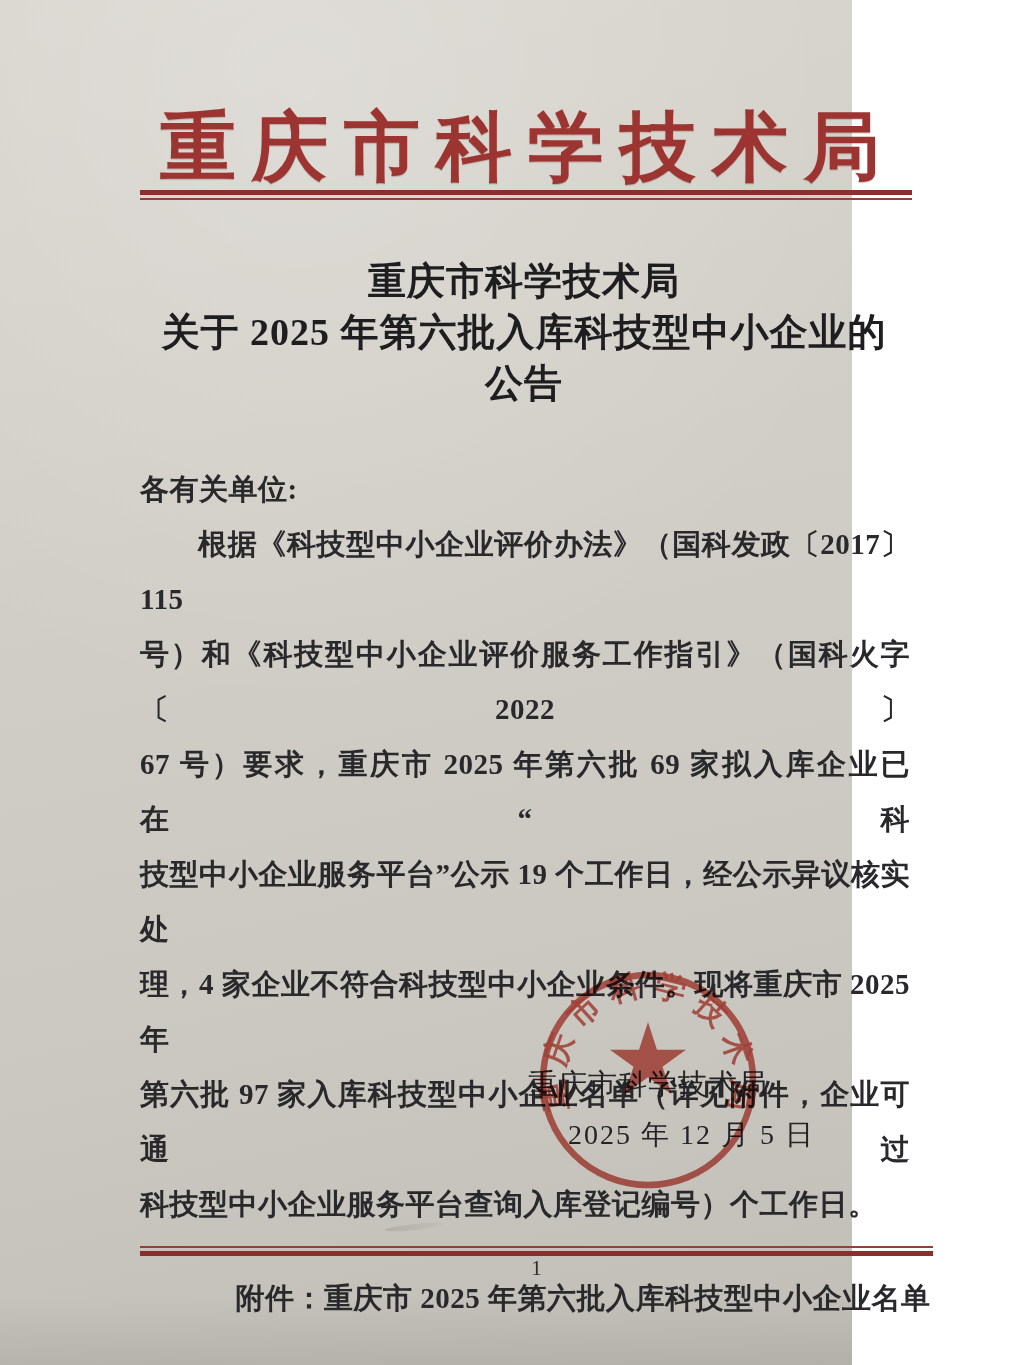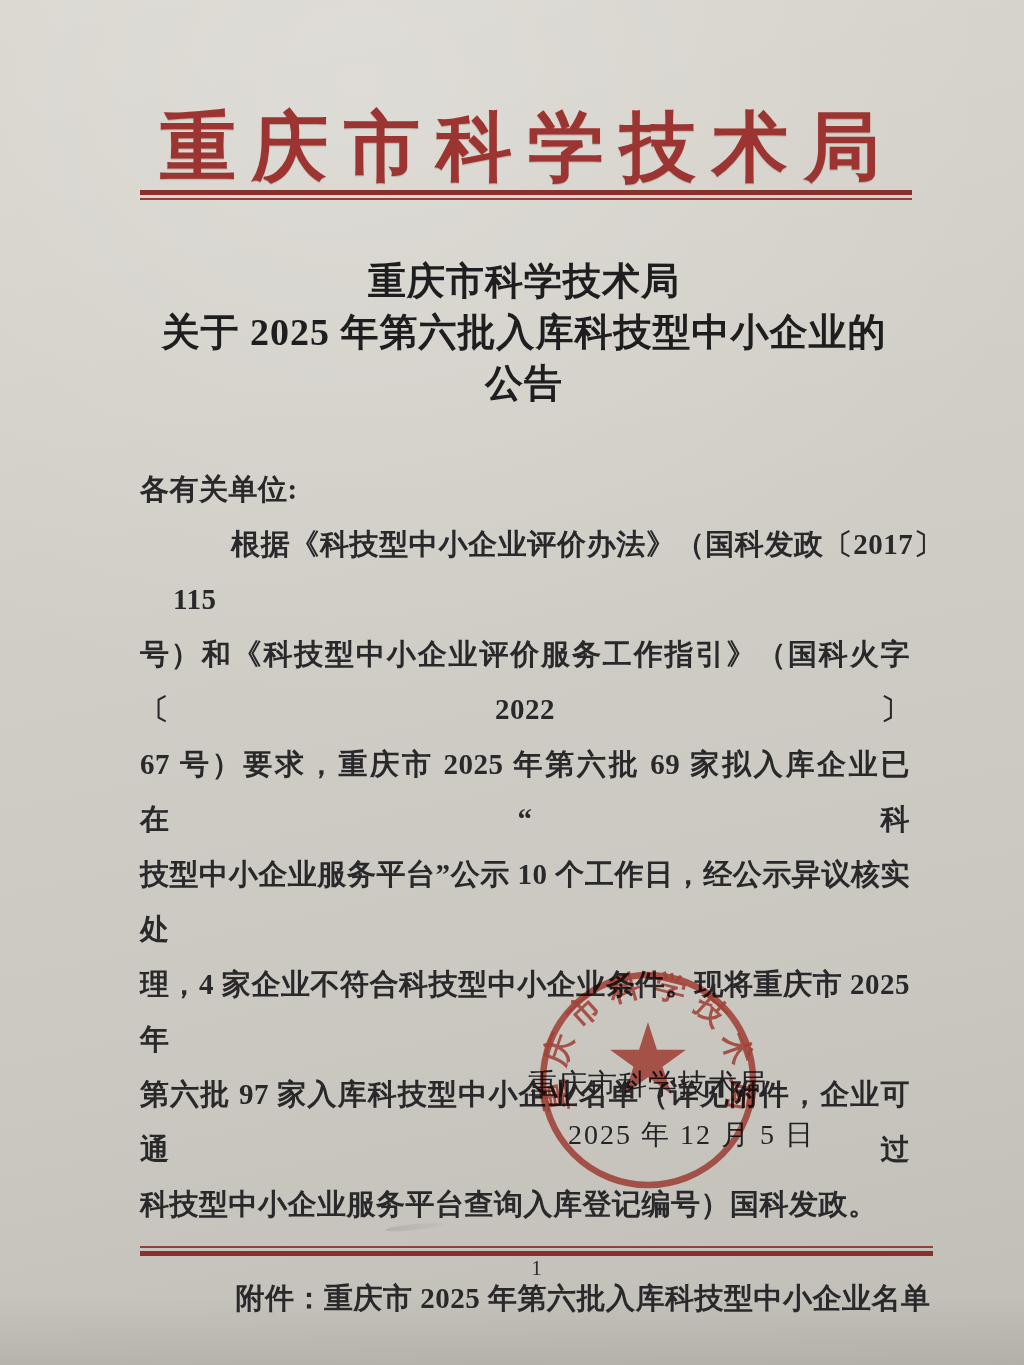--- a/index.html
+++ b/index.html
@@ -3,21 +3,21 @@
 <meta charset="utf-8">
 <style>
   html, body { margin: 0; padding: 0; }
   body {
     width: 1024px; height: 1365px;
     font-family: "Liberation Serif", serif;
     overflow: hidden;
   }
   .page {
     position: relative;
-    width: 1024px; height: 1365px;
+    width: 852px; height: 1365px;
     background:
       radial-gradient(130% 85% at 35% 6%, rgba(255,255,255,0.20), rgba(255,255,255,0) 55%),
       linear-gradient(to top, rgba(55,50,45,0.10), rgba(0,0,0,0) 5%),
       linear-gradient(168deg, #d8d5ce 0%, #d1cec7 38%, #cbc8c1 70%, #c1beb7 100%);
   }
   
   .letterhead {
     position: absolute; left: 132px; top: 102px; width: 792px;
     text-align: center;
     font-size: 76px; line-height: 90px; font-weight: bold;
@@ -44,21 +44,21 @@
   
   .body-block {
     position: absolute; left: 140px; top: 462px; width: 770px;
     color: #29292c;
     font-size: 29px; line-height: 55px;
     letter-spacing: 0.5px;
     font-weight: bold;
   }
   .b-line { width: 100%; }
   .just { text-align: justify; text-align-last: justify; }
-  .indent { text-indent: 2em; margin-left: 33px; }
+  .indent { text-indent: 2em; }
   .attachment { margin-top: 39px; padding-left: 2em; text-align: center; }
   
   .sign-block {
     position: absolute; left: 528px; top: 1062px; width: 240px;
     text-align: center; color: #232326;
   }
   .issuer { font-size: 29px; line-height: 44px; letter-spacing: 1px; white-space: nowrap; }
   .issue-date { font-size: 28px; line-height: 44px; margin-top: 7px; letter-spacing: 2px; white-space: nowrap; margin-left: 40px; }
   
   .seal {
@@ -97,24 +97,24 @@
     <div>重庆市科学技术局</div>
     <div>关于 2025 年第六批入库科技型中小企业的</div>
     <div>公告</div>
   </div>
 
   <div class="body-block">
     <div class="b-line">各有关单位:</div>
     <div class="b-line just indent">根据《科技型中小企业评价办法》（国科发政〔2017〕115</div>
     <div class="b-line just">号）和《科技型中小企业评价服务工作指引》（国科火字〔2022〕</div>
     <div class="b-line just">67 号）要求，重庆市 2025 年第六批 69 家拟入库企业已在“科</div>
-    <div class="b-line just">技型中小企业服务平台”公示 10 个工作日，经公示异议核实处</div>
+    <div class="b-line just">技型中小企业服务平台”公示 19 个工作日，经公示异议核实处</div>
     <div class="b-line just">理，4 家企业不符合科技型中小企业条件。现将重庆市 2025 年</div>
     <div class="b-line just">第六批 97 家入库科技型中小企业名单（详见附件，企业可通过</div>
-    <div class="b-line">科技型中小企业服务平台查询入库登记编号）国科发政。</div>
+    <div class="b-line">科技型中小企业服务平台查询入库登记编号）个工作日。</div>
     <div class="b-line attachment">附件：重庆市 2025 年第六批入库科技型中小企业名单</div>
   </div>
 
   <div class="sign-block">
     <div class="issuer">重庆市科学技术局</div>
     <div class="issue-date">2025 年 12 月 5 日</div>
   </div>
 
   <svg class="seal" viewBox="0 0 236 236" xmlns="http://www.w3.org/2000/svg">
     <defs>

